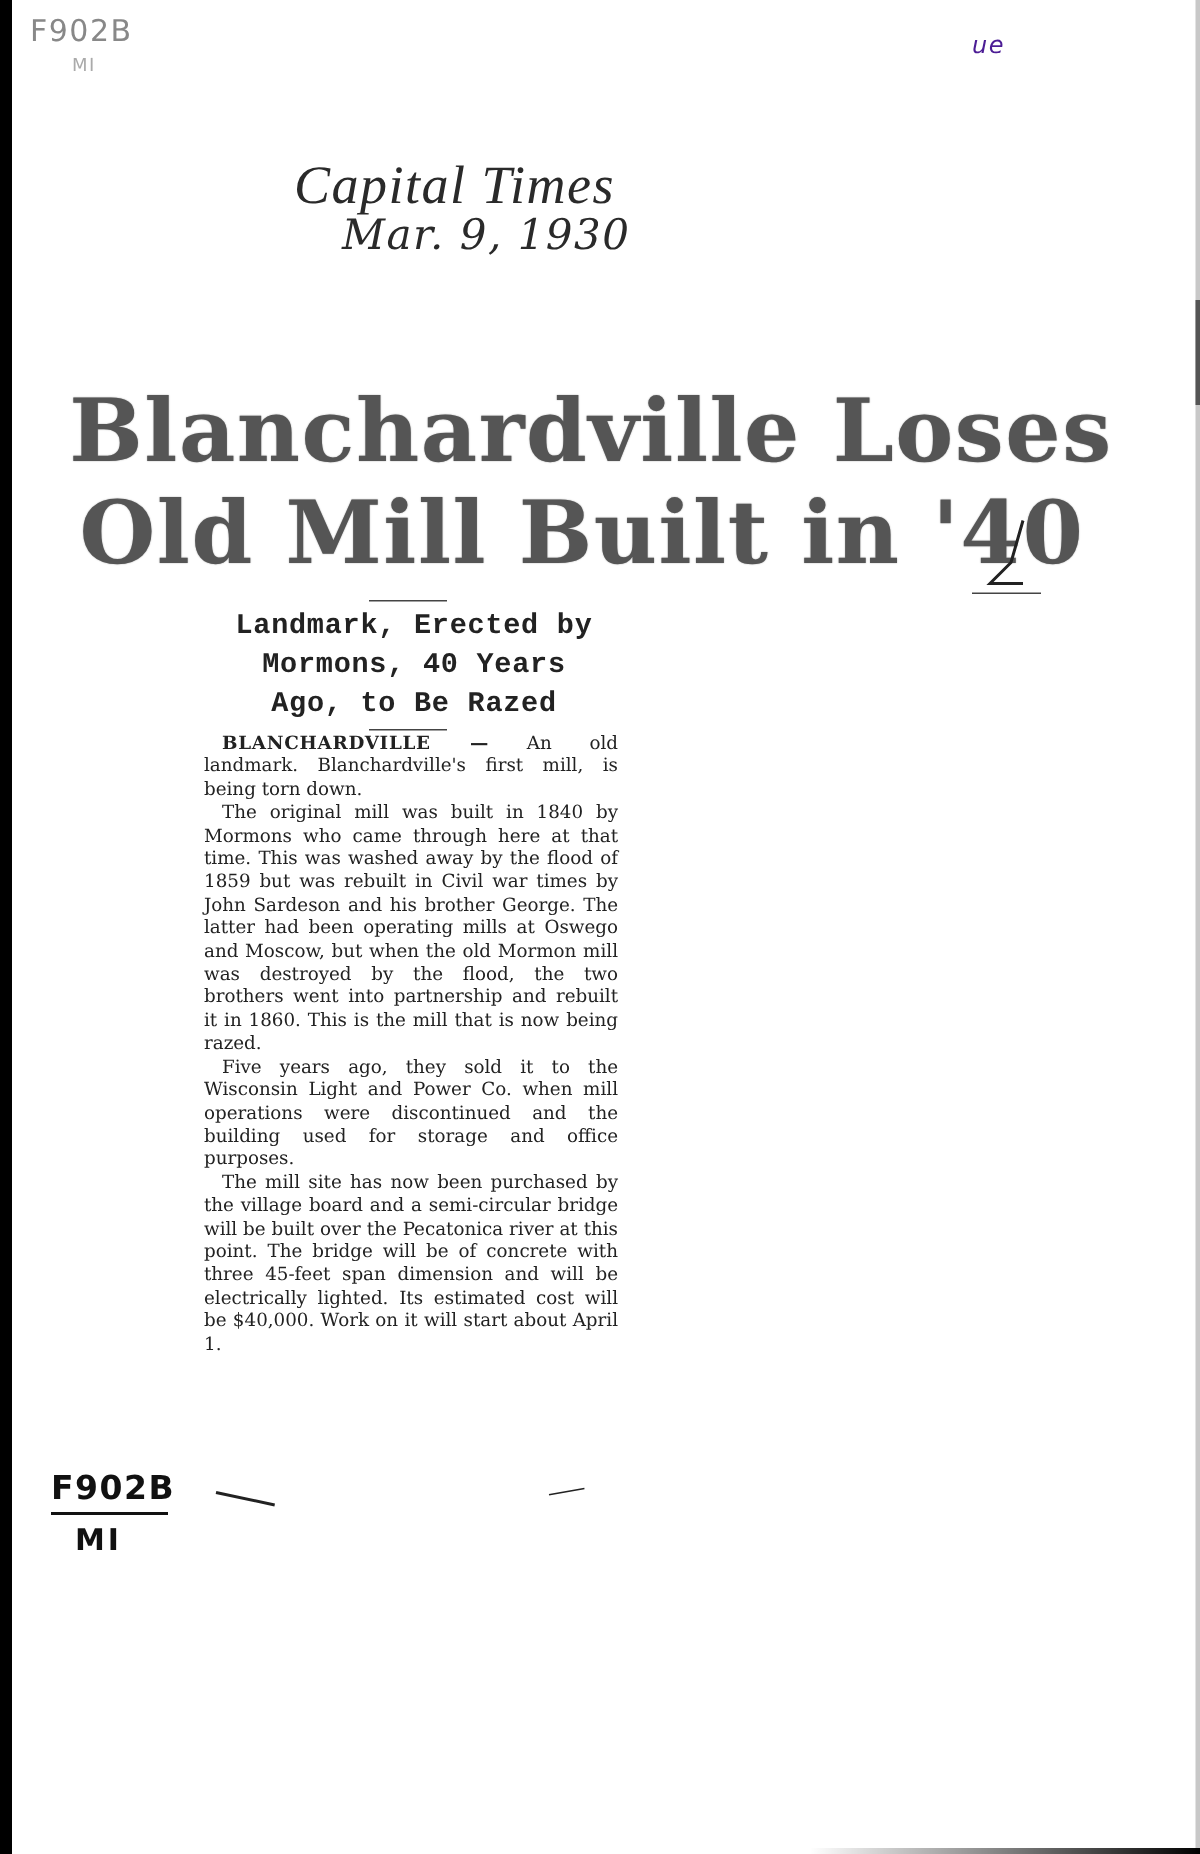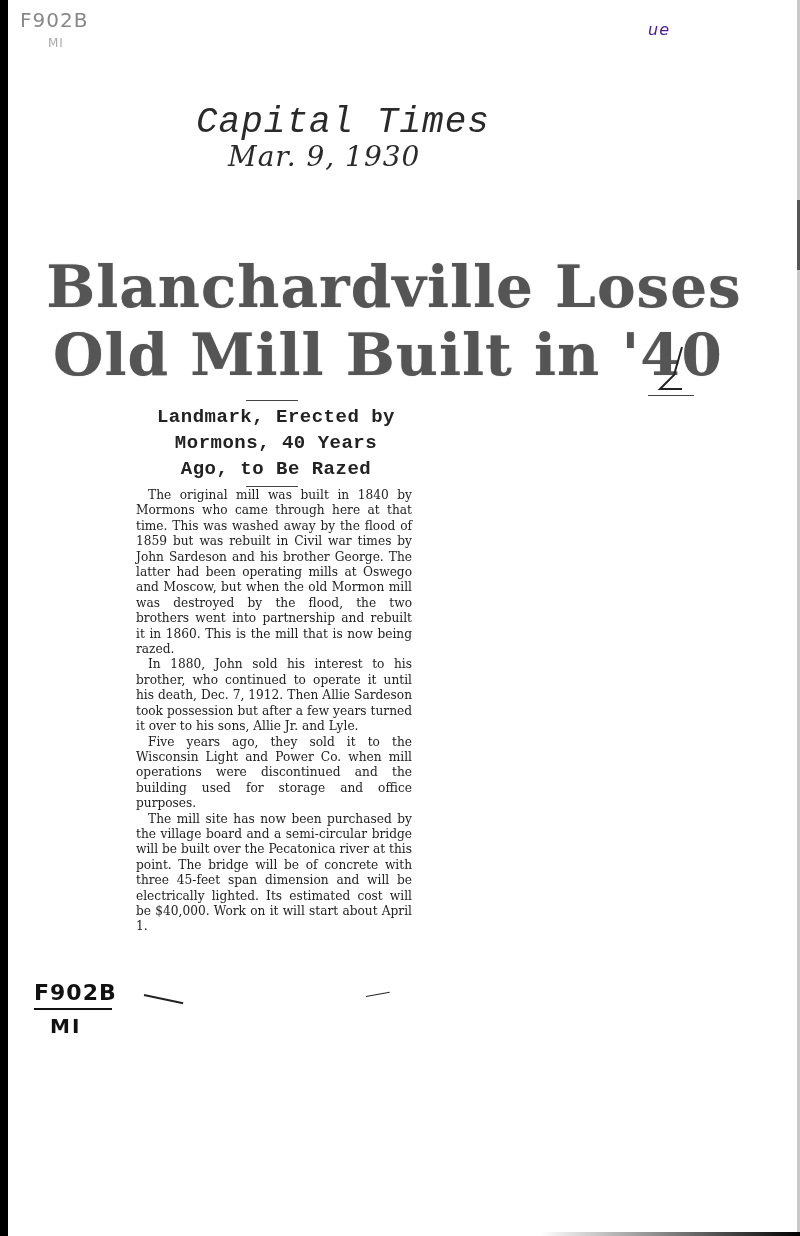--- a/index.html
+++ b/index.html
@@ -22,21 +22,21 @@
     background: linear-gradient(to right, rgba(0,0,0,0), #000);
   }
   .hand {
     position: absolute; font-family: "DejaVu Sans", sans-serif; font-style: italic;
     color: #333; letter-spacing: 1px;
   }
   .corner-code { left: 20px; top: 8px; font-size: 20px; color: #888; font-style: normal; }
   .corner-sub { left: 48px; top: 36px; font-size: 12px; color: #aaa; font-style: normal; }
   .top-right-mark { left: 648px; top: 20px; font-size: 16px; color: #4c1d95; }
   .source { left: 196px; top: 102px; font-size: 36px; color: #2a2a2a;
-    font-family: Liberation Mono, monospace; font-style: italic; font-weight: normal; }
+    font-family: Liberation Serif, serif; font-style: italic; font-weight: normal; }
   .date { left: 228px; top: 140px; font-size: 28px; color: #2a2a2a;
     font-family: "DejaVu Serif", serif; font-style: italic; }
   .headline {
     position: absolute; left: 0; width: 800px; text-align: center;
     font-family: "DejaVu Serif", serif; font-weight: bold; font-size: 58px;
     color: #555; letter-spacing: 1px; line-height: 1;
     text-shadow: 0 0 1px #999;
   }
   .headline.l1 { top: 258px; left: -6px; }
   .headline.l2 { top: 326px; left: -12px; }
@@ -95,22 +95,25 @@
 
 <div class="rule" style="left:246px; top:400px; width:52px;"></div>
 
 <div class="subhead" style="top:404px;">Landmark, Erected by</div>
 <div class="subhead" style="top:430px;">Mormons, 40 Years</div>
 <div class="subhead" style="top:456px;">Ago, to Be Razed</div>
 
 <div class="rule" style="left:246px; top:486px; width:52px;"></div>
 
 <div class="body-col">
+  <p class="first">
+    <span class="dateline">BLANCHARDVILLE —</span>
+    <span>An old landmark. Blanchardville's first mill, is being torn down.</span>
+  </p>
   <p>The original mill was built in 1840 by Mormons who came through here at that time. This was washed away by the flood of 1859 but was rebuilt in Civil war times by John Sardeson and his brother George. The latter had been operating mills at Oswego and Moscow, but when the old Mormon mill was destroyed by the flood, the two brothers went into partnership and rebuilt it in 1860. This is the mill that is now being razed.</p>
-  <p>In 1880, John sold his interest to his brother, who continued to operate it until his death, Dec. 7, 1912. Then Allie Sardeson took possession but after a few years turned it over to his sons, Allie Jr. and Lyle.</p>
   <p>Five years ago, they sold it to the Wisconsin Light and Power Co. when mill operations were discontinued and the building used for storage and office purposes.</p>
   <p>The mill site has now been purchased by the village board and a semi-circular bridge will be built over the Pecatonica river at this point. The bridge will be of concrete with three 45-feet span dimension and will be electrically lighted. Its estimated cost will be $40,000. Work on it will start about April 1.</p>
 </div>
 
 <div class="ink-stroke" style="left:144px; top:994px; width:40px; transform:rotate(12deg);"></div>
 <div class="ink-stroke" style="left:366px; top:996px; width:24px; height:1px; transform:rotate(-10deg);"></div>
 
 <div class="file-code">F902B</div>
 <div class="file-rule"></div>
 <div class="file-sub">MI</div>

